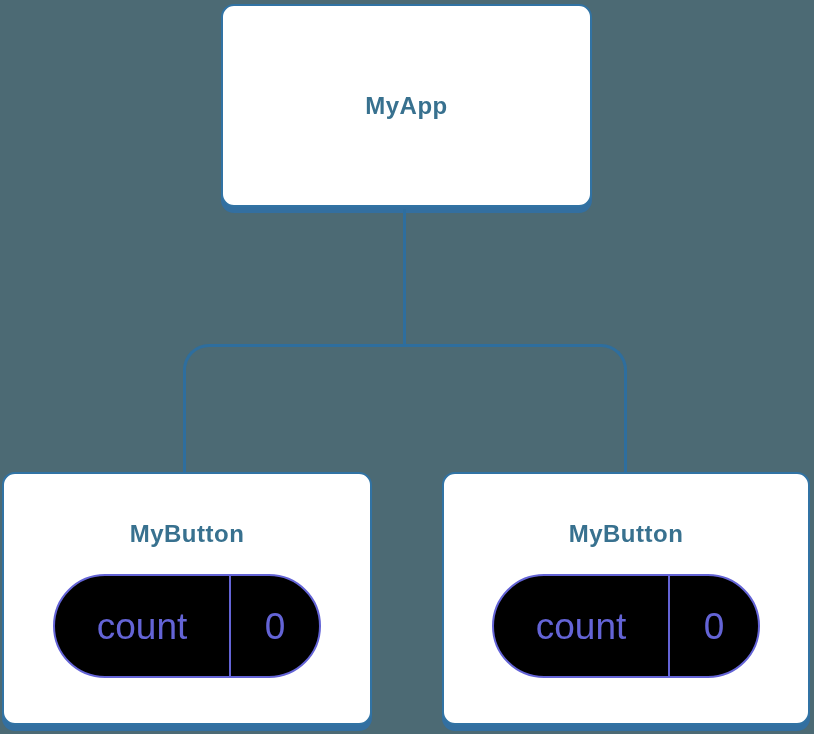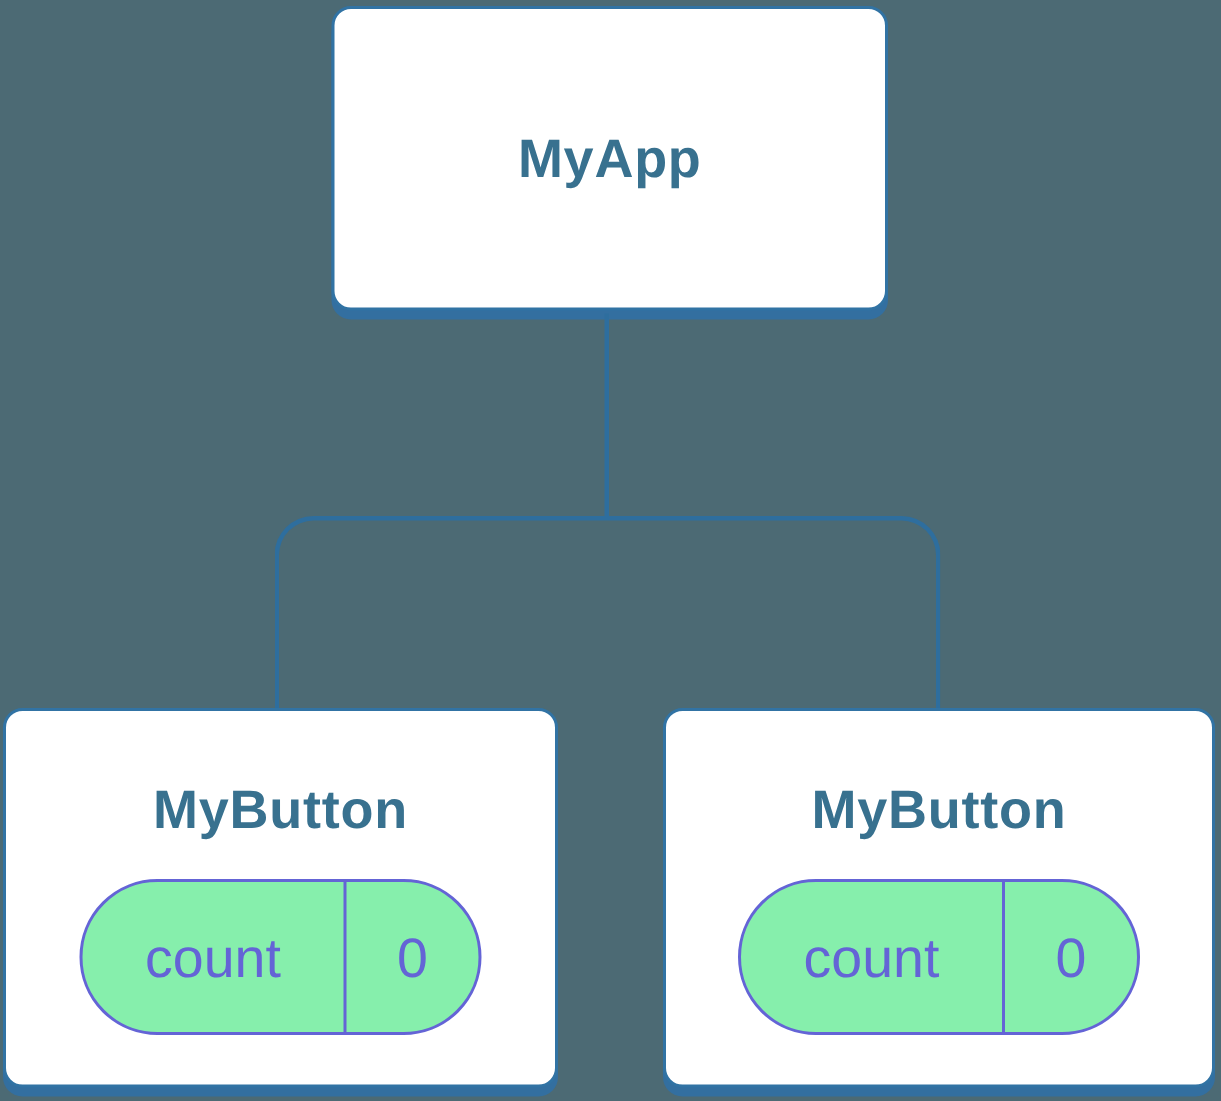--- a/index.html
+++ b/index.html
@@ -33,21 +33,21 @@
     align-items:center;
   }
   .node-root{
     left:221px;top:4px;width:371px;height:203px;
     justify-content:center;
   }
   .node-child-left{left:2px;top:472px;width:370px;height:253px;}
   .node-child-right{left:442px;top:472px;width:368px;height:253px;}
   .node-title{
     color:var(--title);
-    font-size:36px;
+    font-size:24px;
     font-weight:700;
     letter-spacing:0.5px;
     line-height:1;
   }
   .node-child-left .node-title,
   .node-child-right .node-title{margin-top:48px;}
   .stem{
     position:absolute;
     left:403px;top:209px;width:3px;height:135px;
     background:var(--line);
@@ -63,21 +63,21 @@
     border-radius:26px 26px 0 0;
   }
   .pill{
     margin-top:28px;
     width:268px;height:104px;
     box-sizing:border-box;
     border:2px solid var(--state);
     border-radius:52px;
     display:flex;
     align-items:stretch;
-    background:#86efac;
+    background:#000000;
     overflow:hidden;
   }
   .pill-name{
     flex:0 0 174px;
     display:flex;align-items:center;justify-content:center;
     color:var(--state);
     font-size:37px;
     line-height:1;
   }
   .pill-value{

